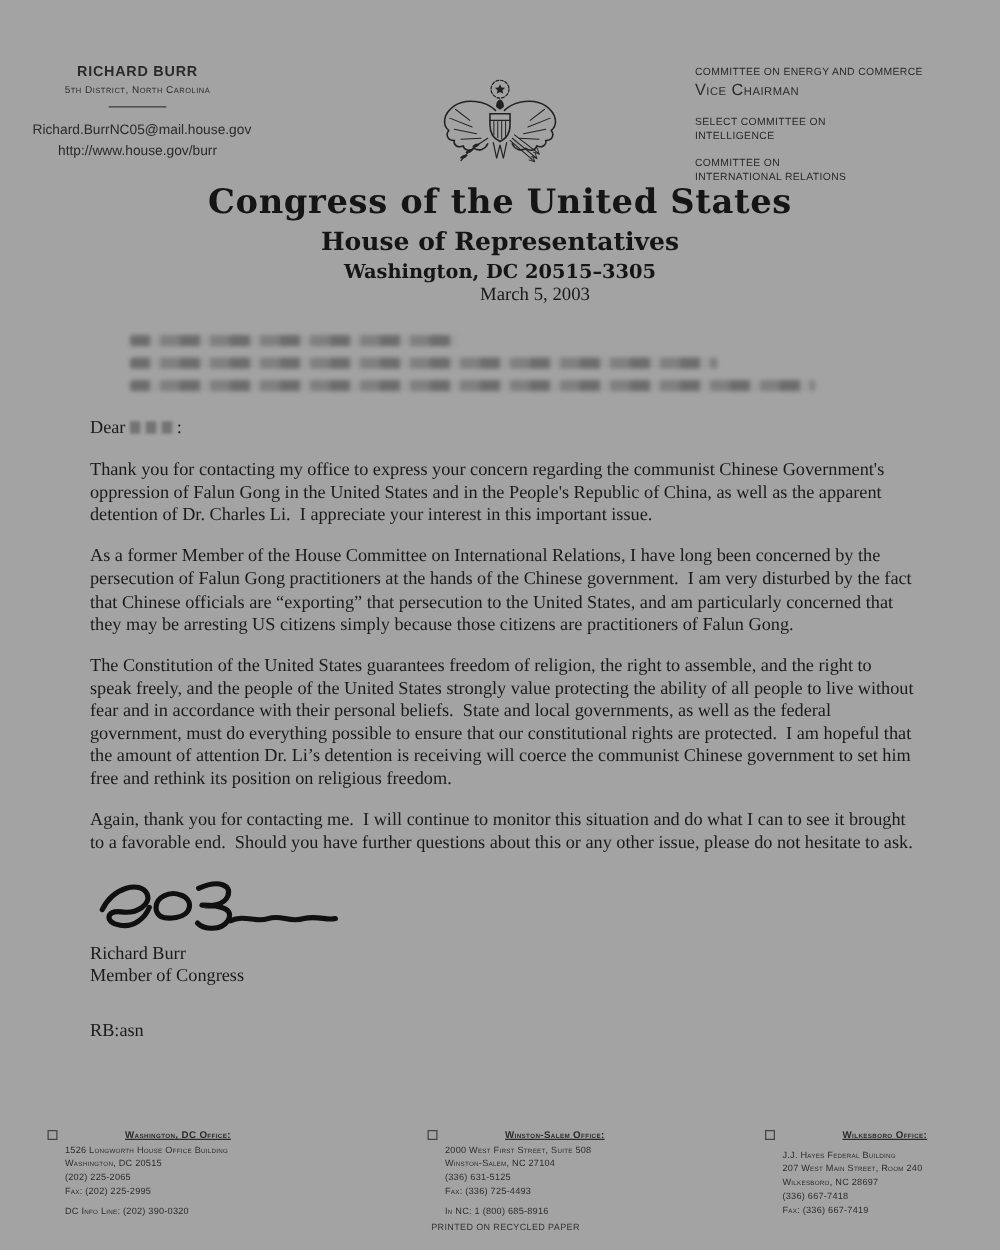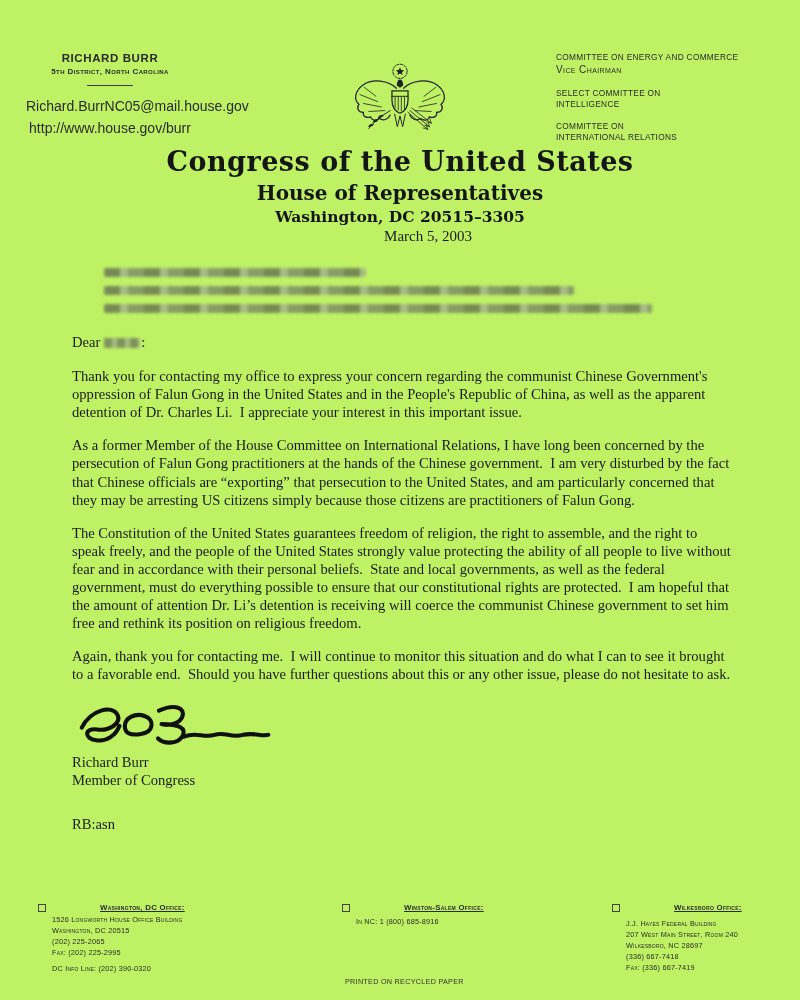--- a/index.html
+++ b/index.html
@@ -1,32 +1,32 @@
 <!DOCTYPE html>
 <html><head>
 <meta charset="utf-8">
 <style>
   html,body{margin:0;padding:0;background:#e8e8e8;}
-  .page{position:relative;width:800px;height:1000px;background:#bef264;margin:0 auto;
+  .page{position:relative;width:800px;height:1000px;background:#a3a3a3;margin:0 auto;
         font-family:"Liberation Serif",serif;color:#1a1a1a;overflow:hidden;}
 
   
   .member-block{position:absolute;top:52px;left:26px;width:168px;text-align:center;
                 font-family:"Liberation Sans",sans-serif;color:#2a2a2a;}
   .member-name{font-size:11.5px;font-weight:bold;letter-spacing:.6px;}
-  .member-district{font-size:8px;font-variant:small-caps;letter-spacing:.4px;margin-top:3px;font-weight:bold;}
+  .member-district{font-size:8px;font-variant:small-caps;letter-spacing:.4px;margin-top:3px;}
   .member-divider{width:46px;border:none;border-top:1.2px solid #3a3a3a;margin:9px auto 10px auto;}
-  .member-email,.member-website{font-size:14px;line-height:1.55;}
+  .member-email,.member-website{font-size:11px;line-height:1.55;}
 
   
   .committees{position:absolute;top:52px;right:28px;width:216px;text-align:left;
               font-family:"Liberation Sans",sans-serif;color:#2a2a2a;}
   .committee{margin-bottom:11px;}
   .committee-line1{font-size:8.3px;letter-spacing:.3px;line-height:1.35;}
-  .committee-line2{font-size:10px;font-variant:small-caps;letter-spacing:.4px;line-height:1.35;}
+  .committee-line2{font-size:13px;font-variant:small-caps;letter-spacing:.4px;line-height:1.35;}
 
   
   .seal{position:absolute;top:60px;left:50%;transform:translateX(-50%);}
   .lh-title{position:absolute;top:146px;left:0;width:100%;text-align:center;
             font-family:"DejaVu Serif",serif;font-weight:bold;font-size:27px;letter-spacing:.5px;color:#151515;}
   .lh-subtitle{position:absolute;top:181px;left:0;width:100%;text-align:center;
             font-family:"DejaVu Serif",serif;font-weight:bold;font-size:20px;color:#151515;}
   .lh-address{position:absolute;top:207px;left:0;width:100%;text-align:center;
             font-family:"DejaVu Serif",serif;font-weight:bold;font-size:15.5px;color:#151515;}
   .lh-date{position:absolute;top:228px;left:0;width:100%;text-align:center;
@@ -171,20 +171,26 @@
         <div>Fax: (202) 225-2995</div>
       </div>
       <div class="office-extra">DC Info Line: (202) 390-0320</div>
     </div>
 
     <div class="office office-2">
       <div class="office-head">
         <span class="checkbox"></span>
         <span class="office-title">Winston-Salem Office:</span>
       </div>
+      <div class="office-lines">
+        <div>2000 West First Street, Suite 508</div>
+        <div>Winston-Salem, NC 27104</div>
+        <div>(336) 631-5125</div>
+        <div>Fax: (336) 725-4493</div>
+      </div>
       <div class="office-extra">In NC: 1 (800) 685-8916</div>
     </div>
 
     <div class="office office-3">
       <div class="office-head">
         <span class="checkbox"></span>
         <span class="office-title">Wilkesboro Office:</span>
       </div>
       <div class="office-lines">
         <div>J.J. Hayes Federal Building</div>

